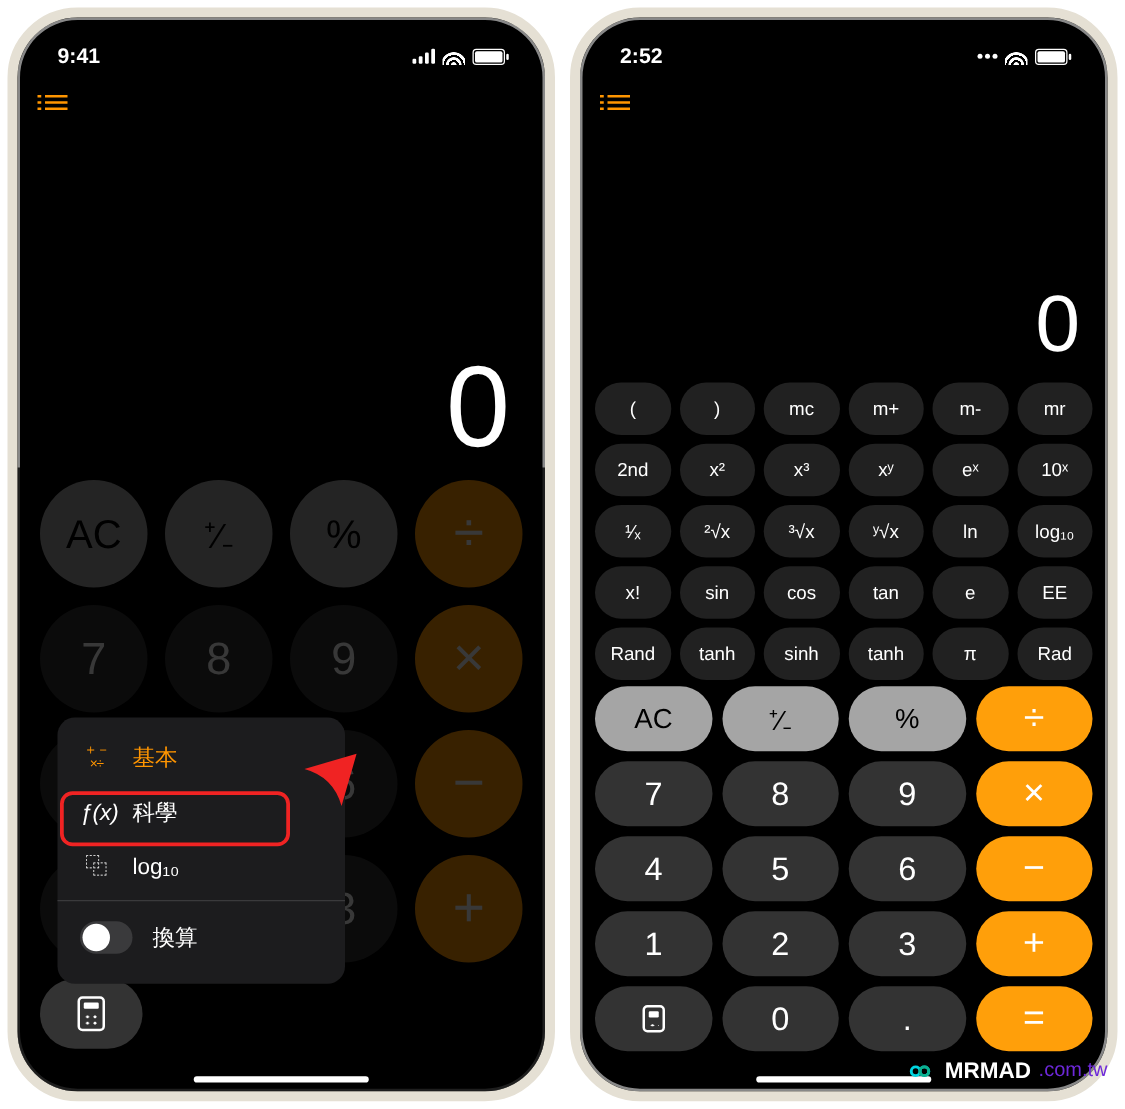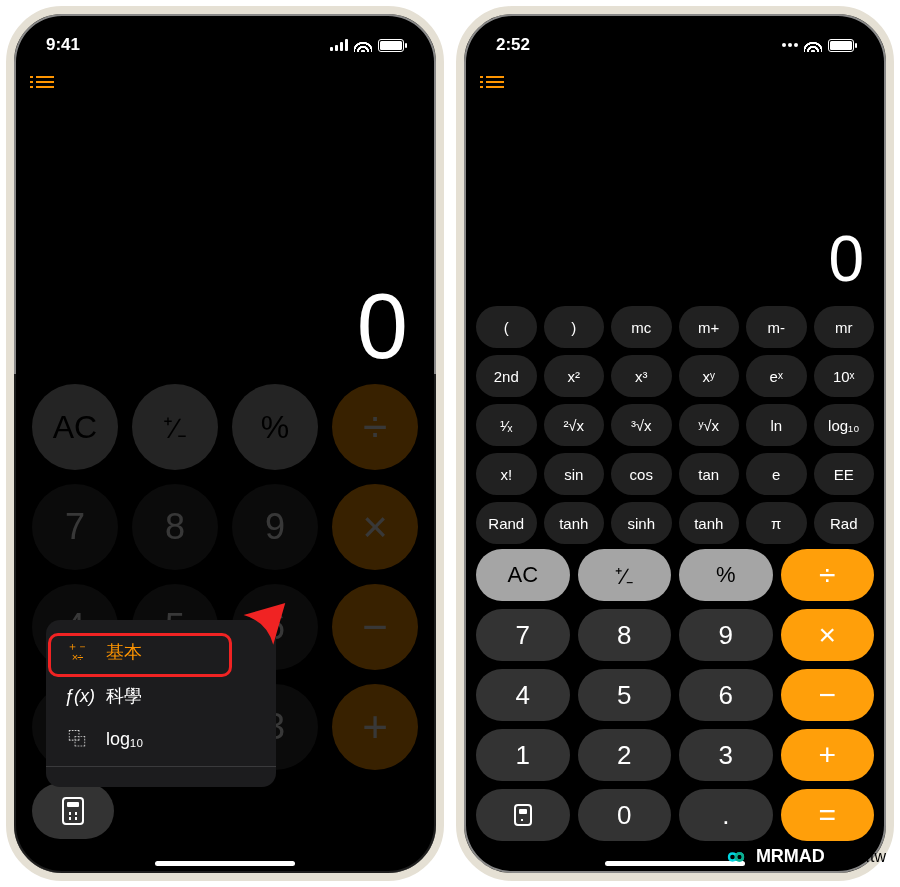--- a/index.html
+++ b/index.html
@@ -158,21 +158,21 @@
   .b-light{background:#a5a5a5;color:#000;font-size:22px;}
   .b-dark{background:#333;}
   .b-orange{background:#ff9f0a;font-size:30px;color:#fff;}
   .calc-btn2 {
     height:52px;border-radius:26px;background:#333;display:flex;align-items:center;justify-content:center;
   }
   .watermark {
     position:absolute;bottom:20px;right:14px;z-index:90;
     display:flex;align-items:center;gap:6px;color:#fff;font-weight:700;font-size:18px;
   }
-  .watermark .thin{font-weight:400;color:#000000;font-size:16px;text-align:center;}
+  .watermark .thin{font-weight:400;color:#6d28d9;font-size:16px;text-align:center;}
   .infinity{width:28px;height:16px;}
 </style>
 </head>
 <body>
 
 <div class="phone">
   <div class="dynamic-island"></div>
   <div class="status-bar">
     <span>9:41</span>
     <div class="status-right">
@@ -231,20 +231,24 @@
       <span class="icon" style="font-style:italic">ƒ(x)</span>
       <span>科學</span>
     </div>
     <div class="menu-item">
       <span class="icon">
         <span style="display:inline-block;transform:rotate(0deg);font-size:18px;">⿻</span>
       </span>
       <span>log₁₀</span>
     </div>
     <div class="menu-divider"></div>
+    <div class="menu-toggle">
+      <div class="toggle"></div>
+      <span>換算</span>
+    </div>
   </div>
 
   <div class="highlight-box" style="left:34px;bottom:196px;width:184px;height:44px;"></div>
   <div class="arrow-annotation" style="left:255px;top:570px;">
     <svg width="50" height="50">
         <path d="M25 2 L46 40 Q25 28 4 40 Z" fill="#f02323"></path>
       </svg>
   </div>
 
   <div class="home-indicator"></div>

